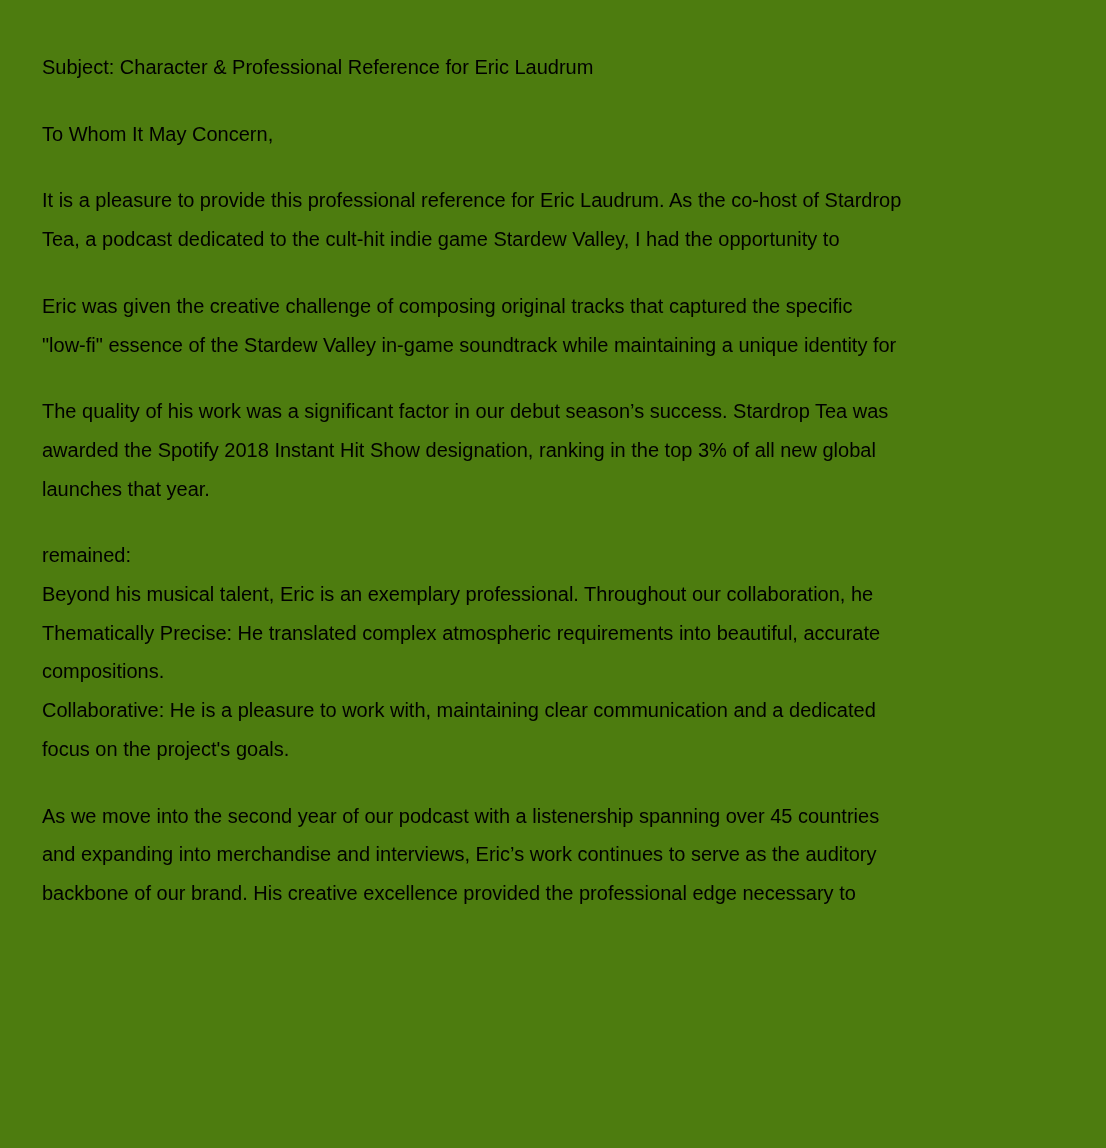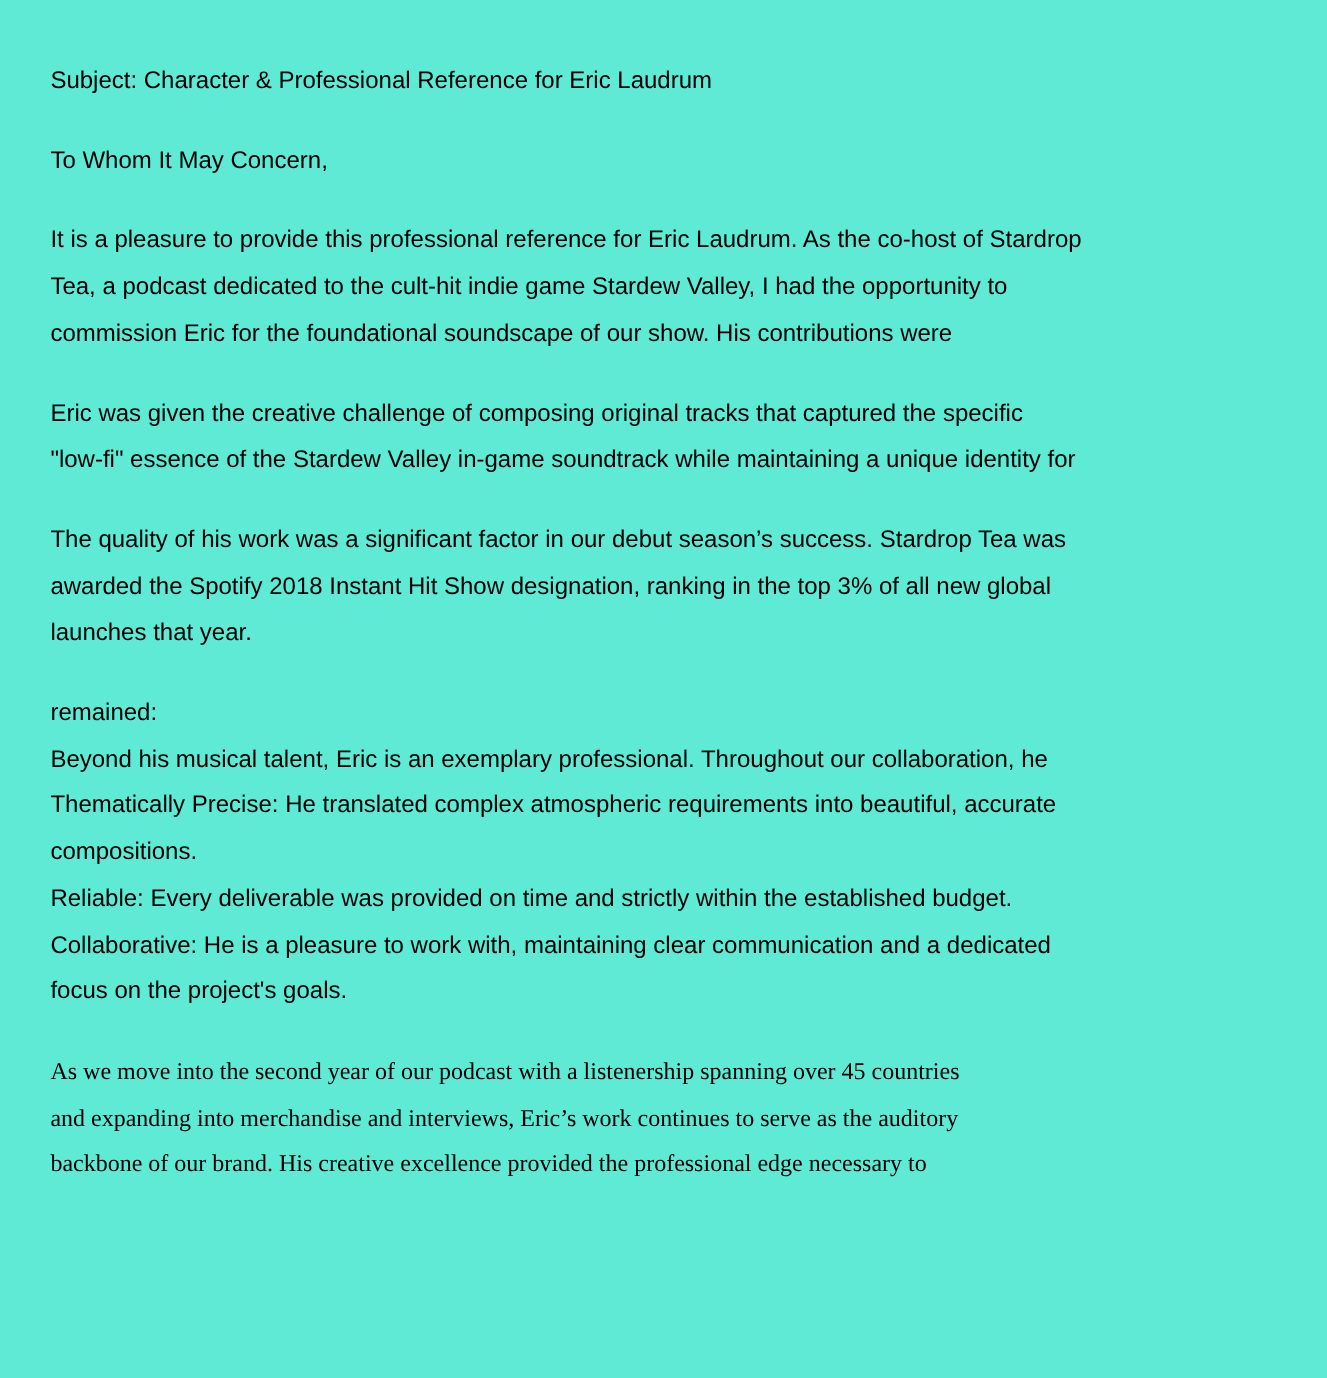--- a/index.html
+++ b/index.html
@@ -14,28 +14,27 @@
   }
   .page {
     box-sizing: border-box;
     width: 1106px;
     height: 1148px;
     padding: 48px 30px 0 42px;
     font-family: "Liberation Sans", "DejaVu Sans", sans-serif;
     font-size: 20px;
     line-height: 38.7px;
     color: #000000;
-    background: #5eead4;
+    background: #4d7c0f;
   }
   .block {
     margin: 0 0 28px 0;
   }
   .block:last-child {
     margin-bottom: 0;
-    font-family: Liberation Serif, serif;
   }
   .line {
     white-space: pre;
   }
 </style>
 </head>
 <body>
 
 <div class="page">
 
@@ -43,40 +42,38 @@
     <div class="line">Subject: Character &amp; Professional Reference for Eric Laudrum</div>
   </div>
 
   <div class="block">
     <div class="line">To Whom It May Concern,</div>
   </div>
 
   <div class="block">
     <div class="line">It is a pleasure to provide this professional reference for Eric Laudrum. As the co-host of Stardrop</div>
     <div class="line">Tea, a podcast dedicated to the cult-hit indie game Stardew Valley, I had the opportunity to</div>
-    <div class="line">commission Eric for the foundational soundscape of our show. His contributions were</div>
   </div>
 
   <div class="block">
     <div class="line">Eric was given the creative challenge of composing original tracks that captured the specific</div>
     <div class="line">"low-fi" essence of the Stardew Valley in-game soundtrack while maintaining a unique identity for</div>
   </div>
 
   <div class="block">
     <div class="line">The quality of his work was a significant factor in our debut season’s success. Stardrop Tea was</div>
     <div class="line">awarded the Spotify 2018 Instant Hit Show designation, ranking in the top 3% of all new global</div>
     <div class="line">launches that year.</div>
   </div>
 
   <div class="block">
     <div class="line">remained:</div>
     <div class="line">Beyond his musical talent, Eric is an exemplary professional. Throughout our collaboration, he</div>
     <div class="line">Thematically Precise: He translated complex atmospheric requirements into beautiful, accurate</div>
     <div class="line">compositions.</div>
-    <div class="line">Reliable: Every deliverable was provided on time and strictly within the established budget.</div>
     <div class="line">Collaborative: He is a pleasure to work with, maintaining clear communication and a dedicated</div>
     <div class="line">focus on the project's goals.</div>
   </div>
 
   <div class="block">
     <div class="line">As we move into the second year of our podcast with a listenership spanning over 45 countries</div>
     <div class="line">and expanding into merchandise and interviews, Eric’s work continues to serve as the auditory</div>
     <div class="line">backbone of our brand. His creative excellence provided the professional edge necessary to</div>
   </div>
 

